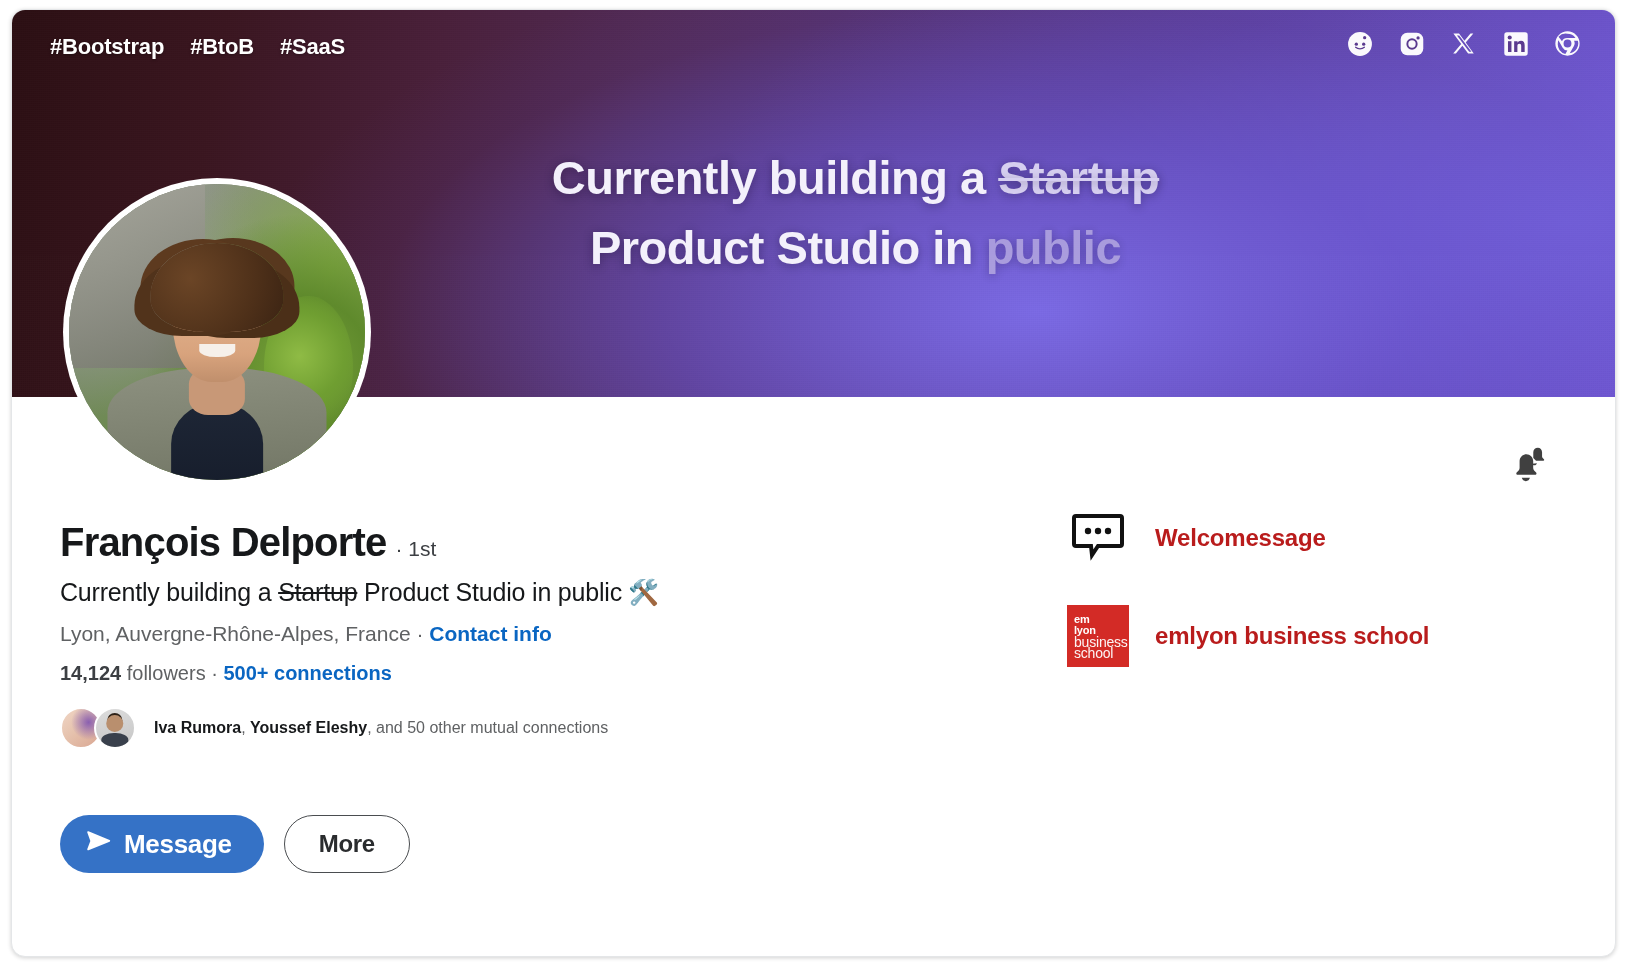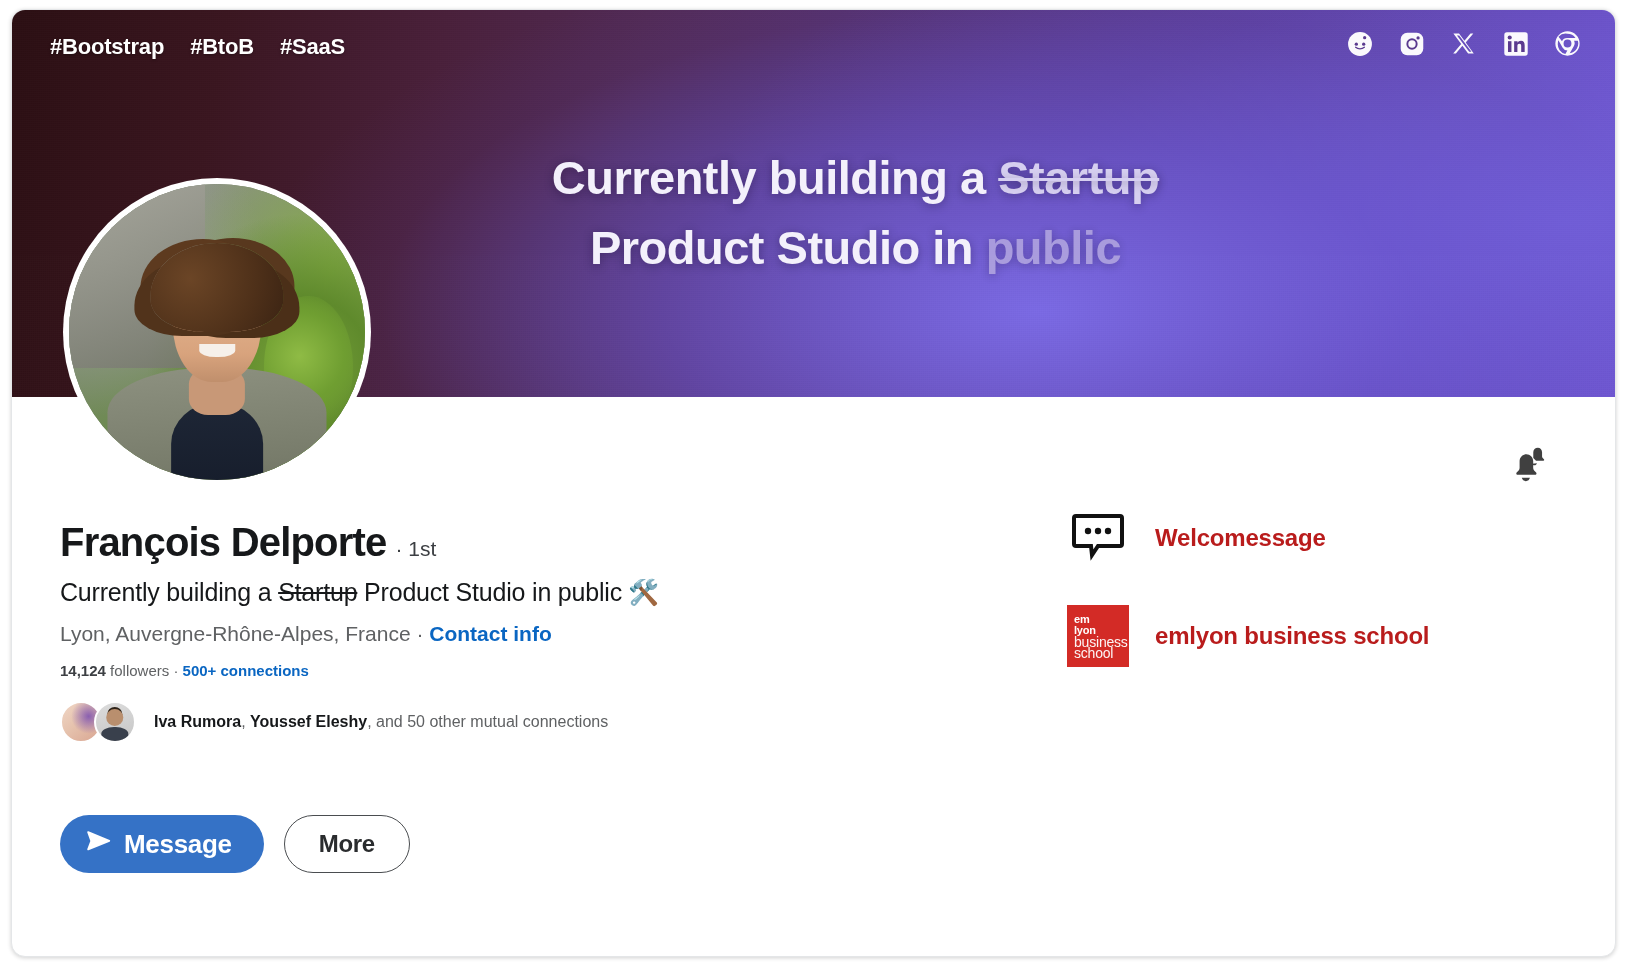--- a/index.html
+++ b/index.html
@@ -250,21 +250,21 @@
     font-size: 21px;
     color: #5f6163;
   }
   .link {
     color: #0a66c2;
     font-weight: 700;
     cursor: pointer;
   }
   .stats {
     margin-top: 16px;
-    font-size: 15px;
+    font-size: 20px;
     color: #5f6163;
   }
   .stats b { color: #3c3f43; font-weight: 700; }
   .mutuals {
     margin-top: 22px;
     display: flex;
     align-items: center;
     gap: 16px;
   }
   .mutual-avatars {

